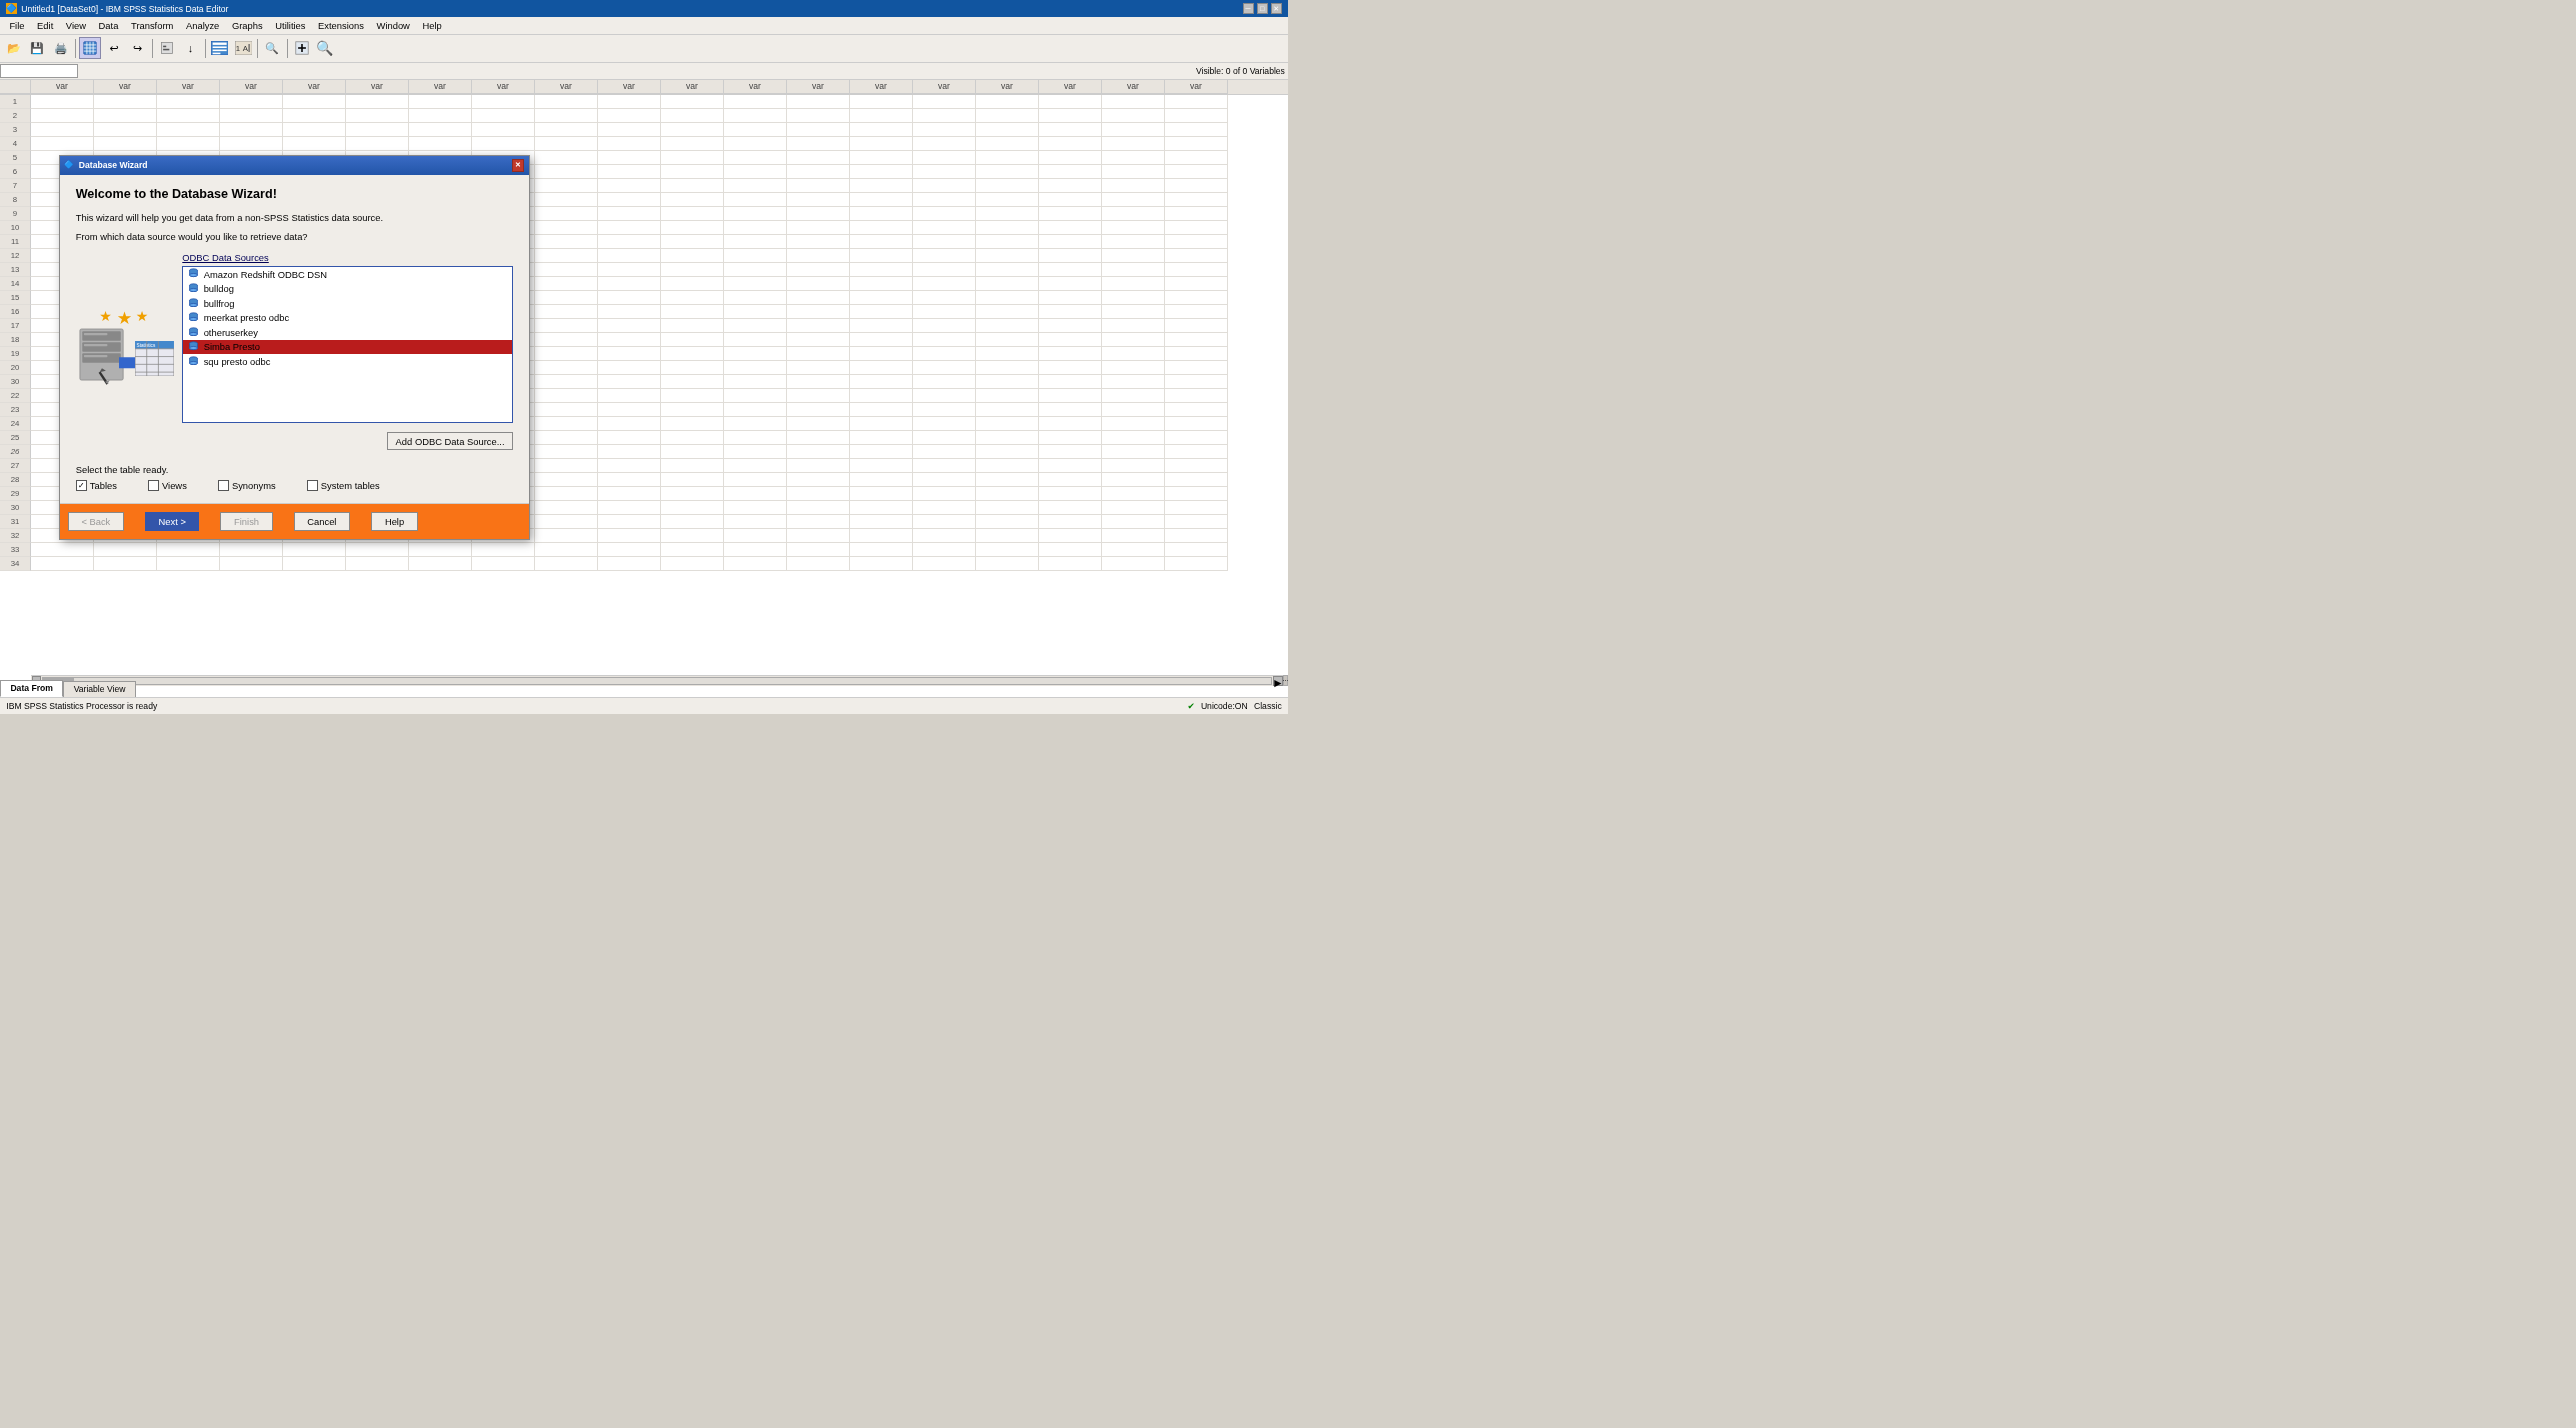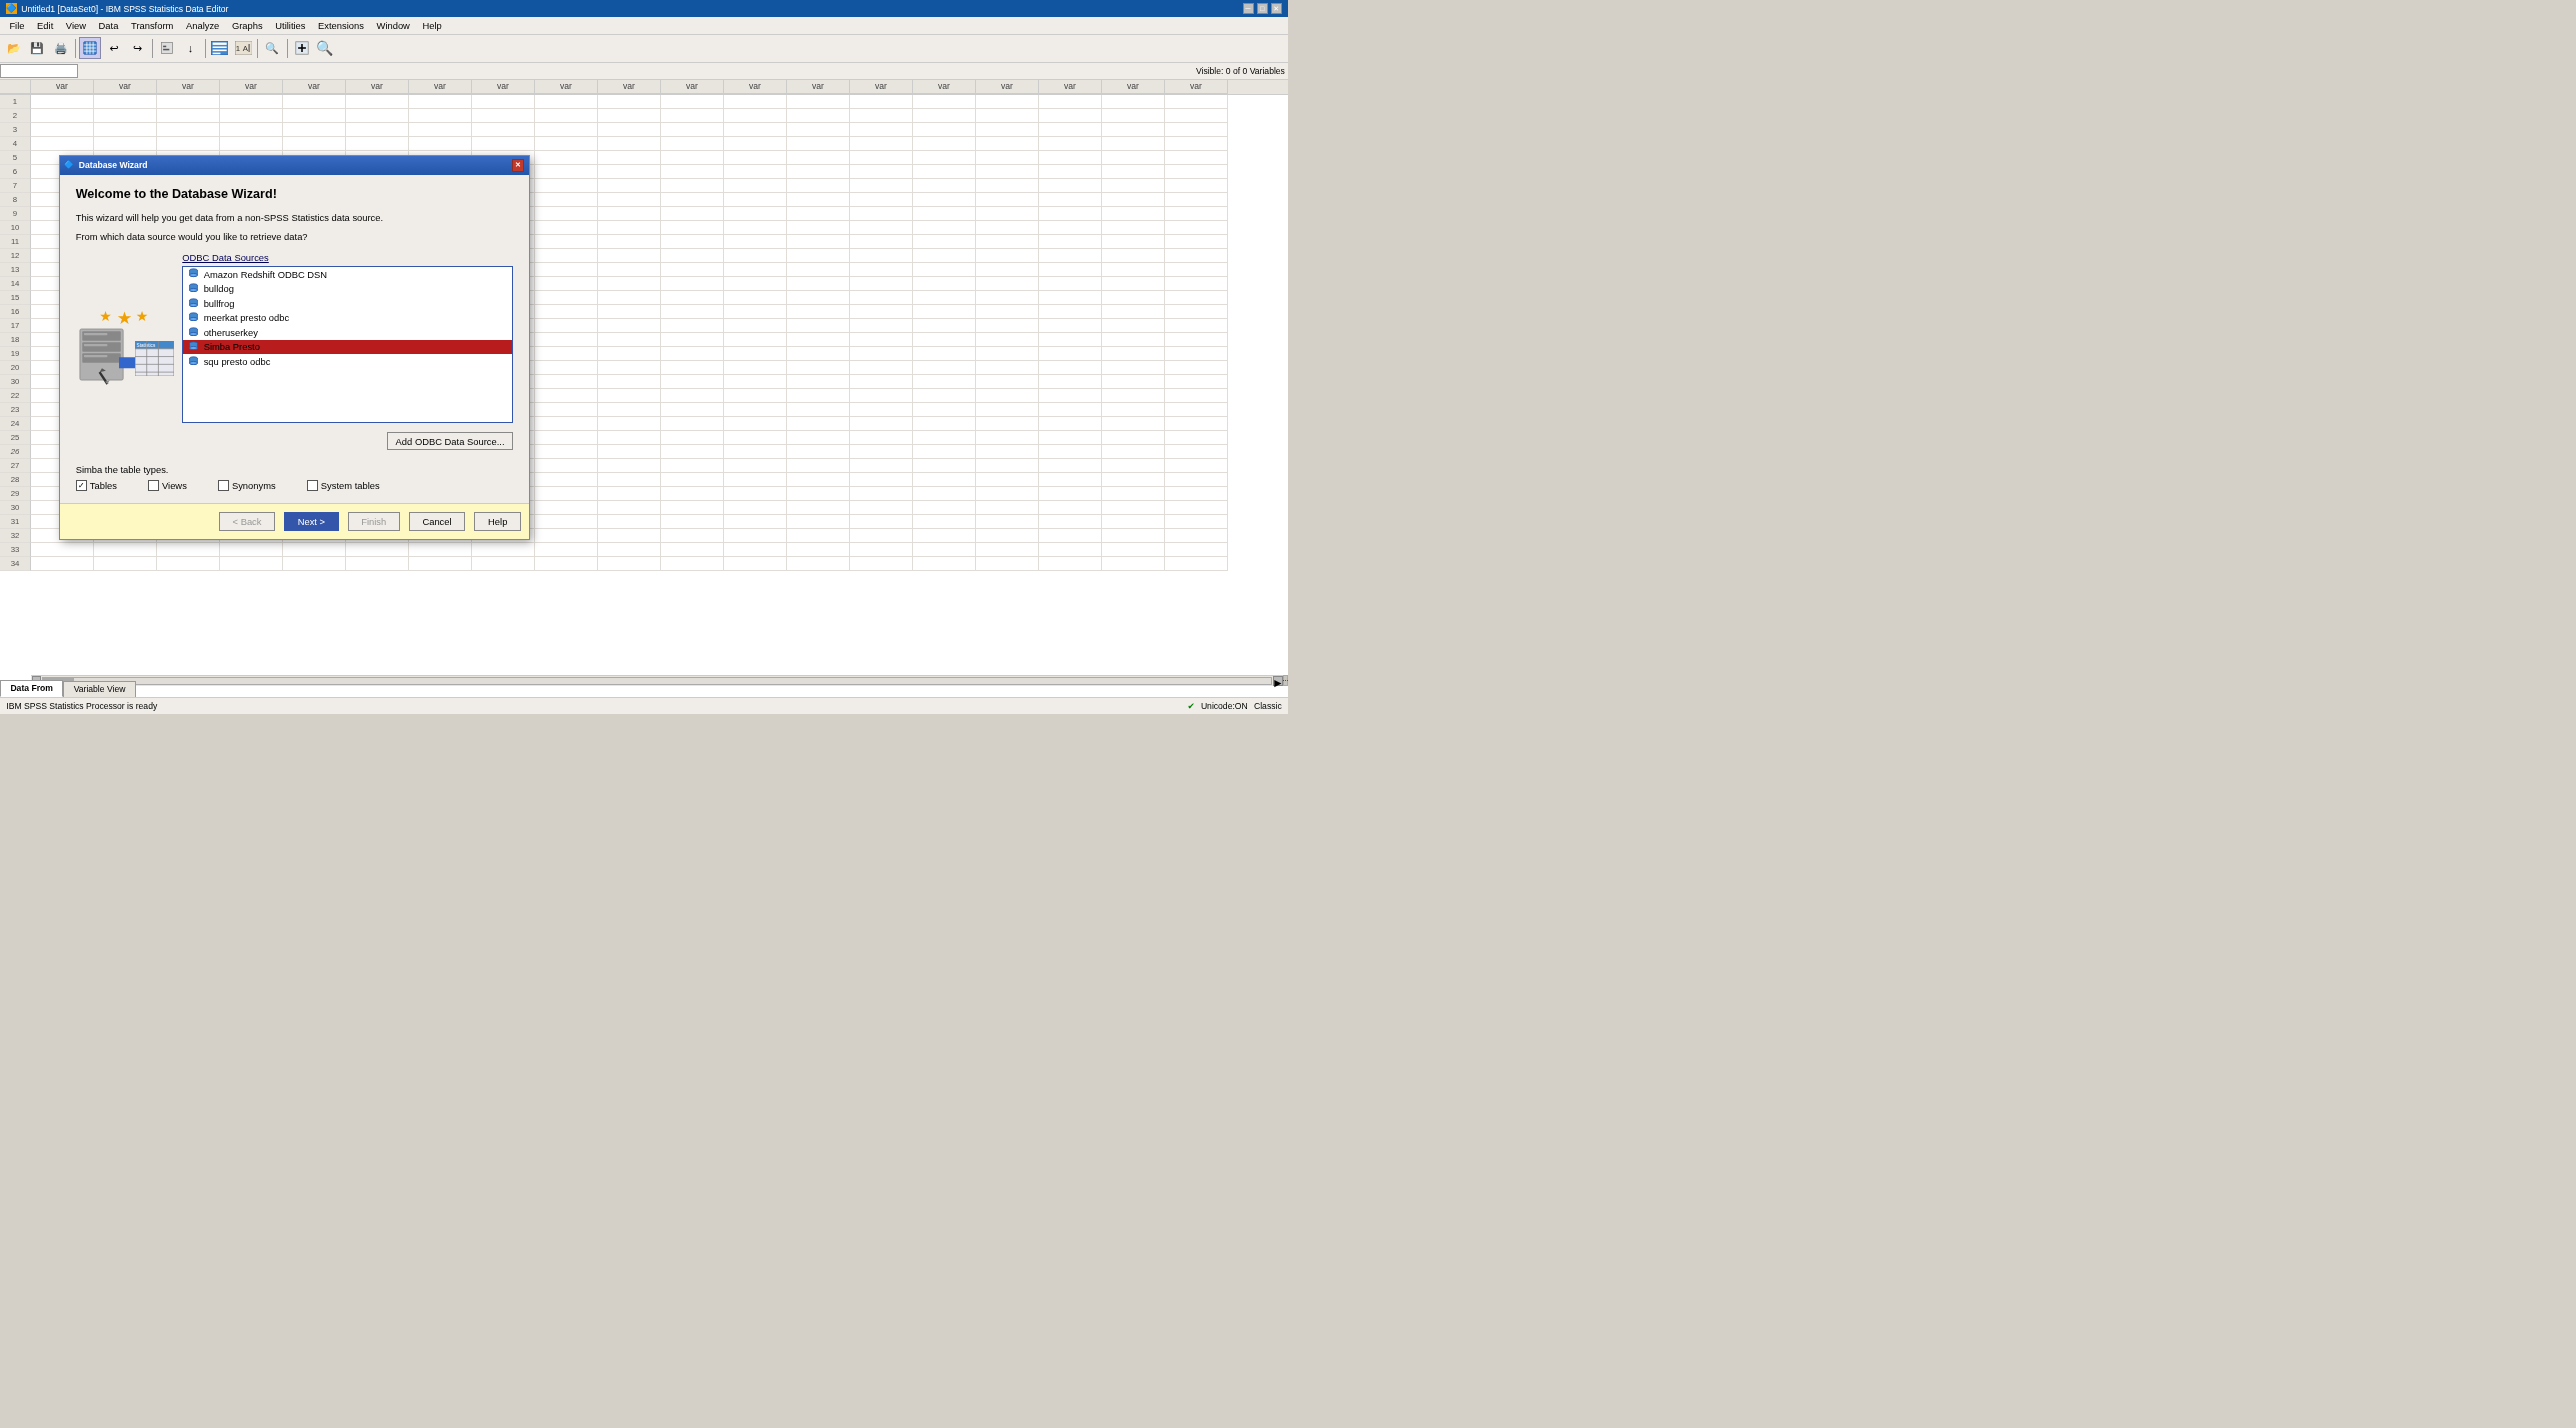--- a/index.html
+++ b/index.html
@@ -293,24 +293,24 @@
     }
     .checkbox-box.checked::after {
       content: '✓';
       font-size: 7.8px;
       color: #000;
     }
 
     
     .dialog-buttons {
       display: flex;
-      justify-content: flex-end;
-      gap: 9px;
+      justify-content: flex-start;
+      gap: 21px;
       padding: 7.8px;
-      background: #fef9c3;
+      background: #f97316;
       border-top: 0.8px solid #ccc;
     }
     .dialog-btn {
       padding: 3.1px 12.6px;
       border: 0.8px solid #888;
       background: #f0ede8;
       cursor: pointer;
       font-size: 9.4px;
       min-width: 47px;
     }
@@ -1310,21 +1310,21 @@
                 <span>squ presto odbc</span>
               </div>
             </div>
           <div style="display:flex; justify-content:flex-end; margin-top:4.7px;">
             <button class="add-odbc-btn">Add ODBC Data Source...</button>
           </div>
         </div>
       </div>
 
       <div class="table-types-section">
-        <div class="table-types-label">Simba the table types.</div>
+        <div class="table-types-label">Select the table ready.</div>
         <div class="table-types-row">
           <div class="checkbox-item">
             <div class="checkbox-box checked"></div>
             <span>Tables</span>
           </div>
           <div class="checkbox-item">
             <div class="checkbox-box"></div>
             <span>Views</span>
           </div>
           <div class="checkbox-item">

